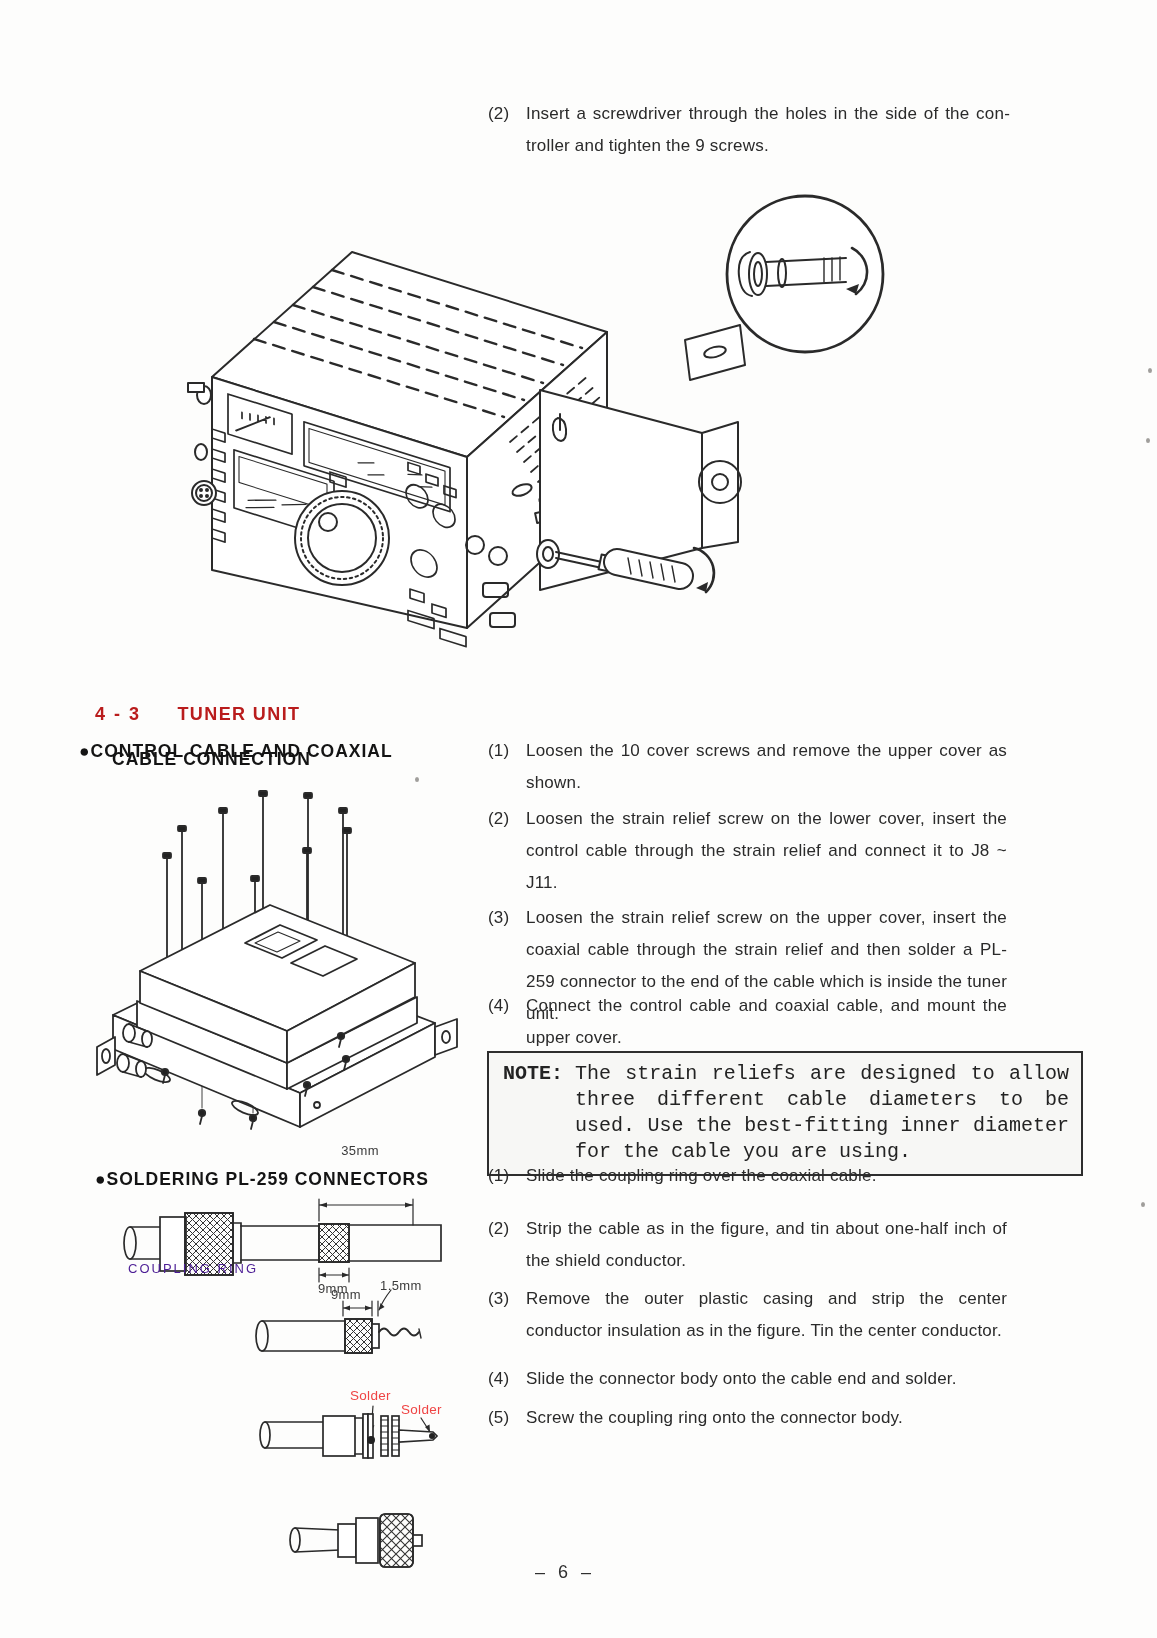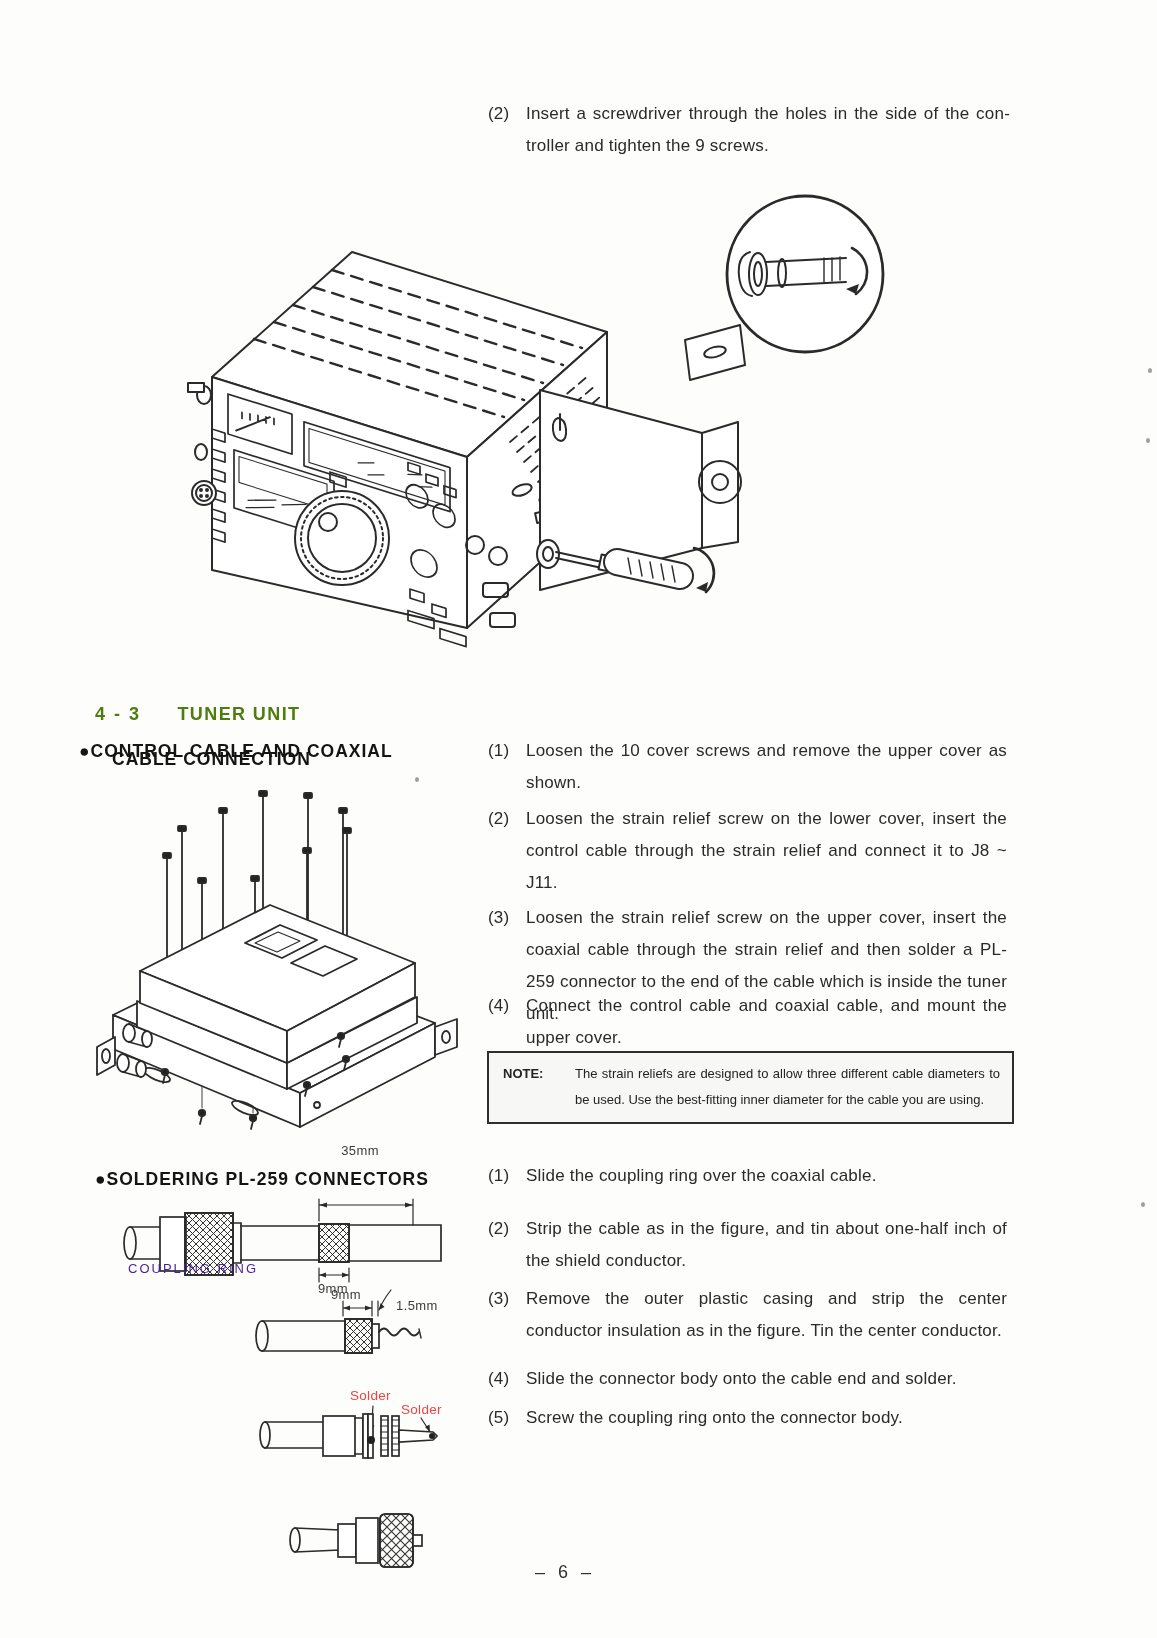--- a/index.html
+++ b/index.html
@@ -2,26 +2,26 @@
 <html><head>
 <meta charset="utf-8">
 <style>
   html,body{margin:0;padding:0;background:#ffffff;}
   .page{position:relative;width:1157px;height:1638px;background:#fdfdfc;overflow:hidden;
         font-family:"Liberation Sans","DejaVu Sans",sans-serif;color:#262626;}
   .step{position:absolute;display:flex;font-size:17px;line-height:32px;letter-spacing:.2px;color:#2a2a2a;}
   .step .num{flex:0 0 38px;}
   .step .body{flex:1;text-align:justify;}
   .jline{display:block;text-align:justify;text-align-last:justify;}
-  .h1{position:absolute;font-weight:bold;font-size:18px;letter-spacing:1.4px;color:#4d7c0f;}
+  .h1{position:absolute;font-weight:bold;font-size:18px;letter-spacing:1.4px;color:#b91c1c;}
   .h1 .hnum{margin-right:30px;letter-spacing:2px;}
   .h2{position:absolute;font-weight:bold;font-size:17.5px;letter-spacing:1px;color:#141414;line-height:30px;}
-  .note{position:absolute;left:487px;top:1051px;width:527px;box-sizing:border-box;
+  .note{position:absolute;left:487px;top:1051px;width:596px;box-sizing:border-box;
         border:2px solid #2e2e2e;background:#f7f7f5;display:flex;padding:8px 12px 9px 14px;
-        font-size:13px;line-height:26px;color:#232323;}
+        font-size:20px;line-height:26px;color:#232323;font-family:Liberation Mono, monospace;}
   .note .nlabel{flex:0 0 72px;font-weight:bold;}
   .note .nbody{flex:1;text-align:justify;}
   .dim-label{position:absolute;font-size:13px;color:#3b3b3b;letter-spacing:.4px;}
   .center{text-align:center;}
   .figcap{position:absolute;font-size:13px;color:#4c1d95;letter-spacing:2px;}
   .solder-label{position:absolute;font-size:13.5px;color:#ef4444;letter-spacing:.3px;}
   .pagenum{position:absolute;left:495px;top:1562px;width:140px;text-align:center;
            font-size:18px;letter-spacing:4px;color:#2f2f2f;}
   .speck{position:absolute;width:4px;height:5px;background:#8f8d8a;border-radius:50%;opacity:.85;}
   svg{position:absolute;overflow:visible;}
@@ -342,21 +342,21 @@
       <ellipse cx="157" cy="64" rx="6" ry="15"></ellipse>
       <path d="M157,49 L240,49 M157,79 L240,79"></path>
       <rect x="240" y="47" width="27" height="34" fill="url(#kn2)"></rect>
       <rect x="240" y="47" width="27" height="34"></rect>
       <rect x="267" y="52" width="7" height="24" fill="#fff"></rect>
       <path d="M274,60 q5,-7 10,0 q5,7 10,0 q5,-7 10,0 q5,7 10,0" stroke-width="2"></path>
       <line x1="314" y1="57" x2="316" y2="66" stroke-width="1.4"></line>
     </g>
   </svg>
   <div class="dim-label center" style="left:318px;top:1287px;width:56px;">9mm</div>
-  <div class="dim-label" style="left:396px;top:1278px;margin-top:20px;">1.5mm</div>
+  <div class="dim-label" style="left:380px;top:1278px;">1.5mm</div>
 
   <svg style="left:235px;top:1378px;" width="270" height="95" viewBox="0 0 270 95">
     <g stroke="#2a2a2a" stroke-width="1.7" fill="none" stroke-linecap="round">
 
       <path d="M138,28 L136,54" stroke-width="1.2"></path>
       <path d="M136,54 l-1.5,-7 l5,0.5 z" fill="#2a2a2a" stroke="none"></path>
       <path d="M186,40 L195,54" stroke-width="1.2"></path>
       <path d="M195,54 l-5,-5 l4.5,-2.5 z" fill="#2a2a2a" stroke="none"></path>
 
       <ellipse cx="30" cy="57" rx="5" ry="13"></ellipse>

